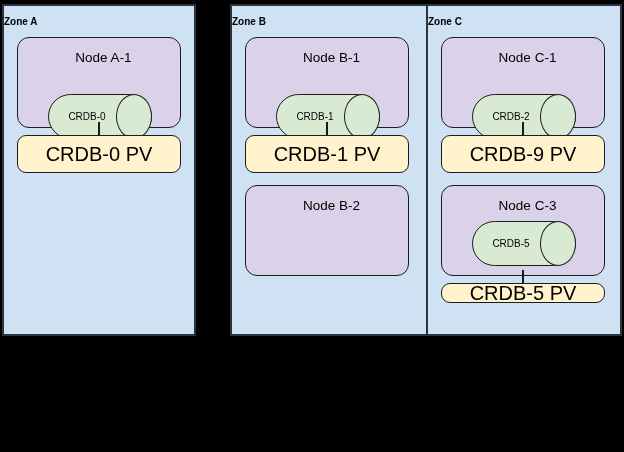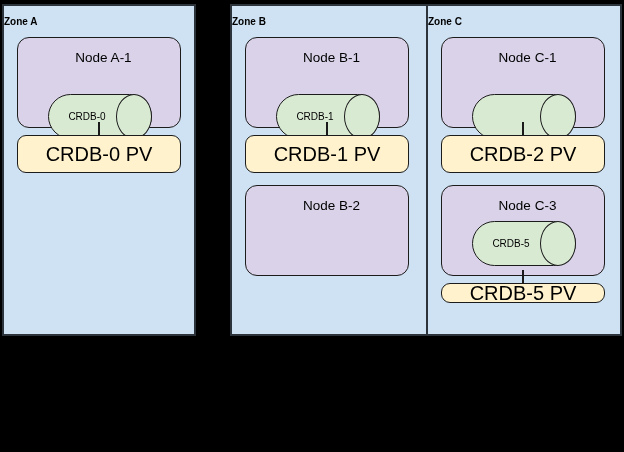--- a/index.html
+++ b/index.html
@@ -121,27 +121,28 @@
     </div>
   </section>
 
   <section class="zone zone-c">
     <div class="zone-title">Zone C</div>
 
     <div class="node node-1">
       <div class="node-title">Node C-1</div>
       <div class="db db-in-node1">
         <span class="db-lid"></span>
+        <span class="db-label">CRDB-2</span>
       </div>
     </div>
 
     <div class="connector connector-1"></div>
 
     <div class="pv pv-1">
-      <span>CRDB-2 PV</span>
+      <span>CRDB-9 PV</span>
     </div>
 
     <div class="node node-2">
       <div class="node-title">Node C-3</div>
       <div class="db db-in-node2">
         <span class="db-lid"></span>
         <span class="db-label">CRDB-5</span>
       </div>
     </div>
 

